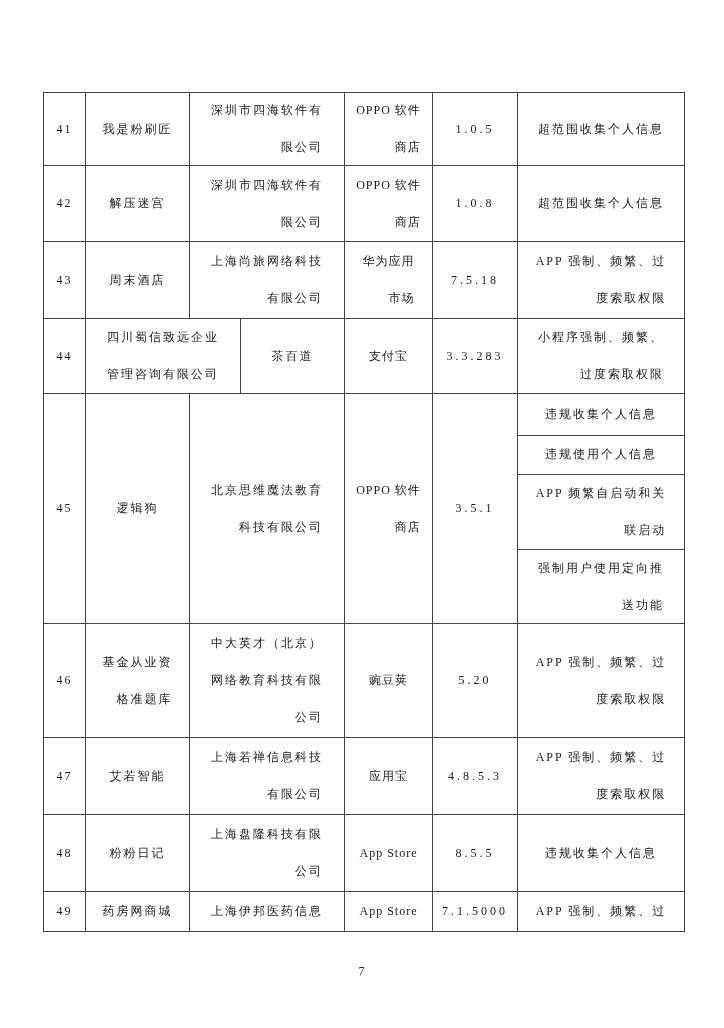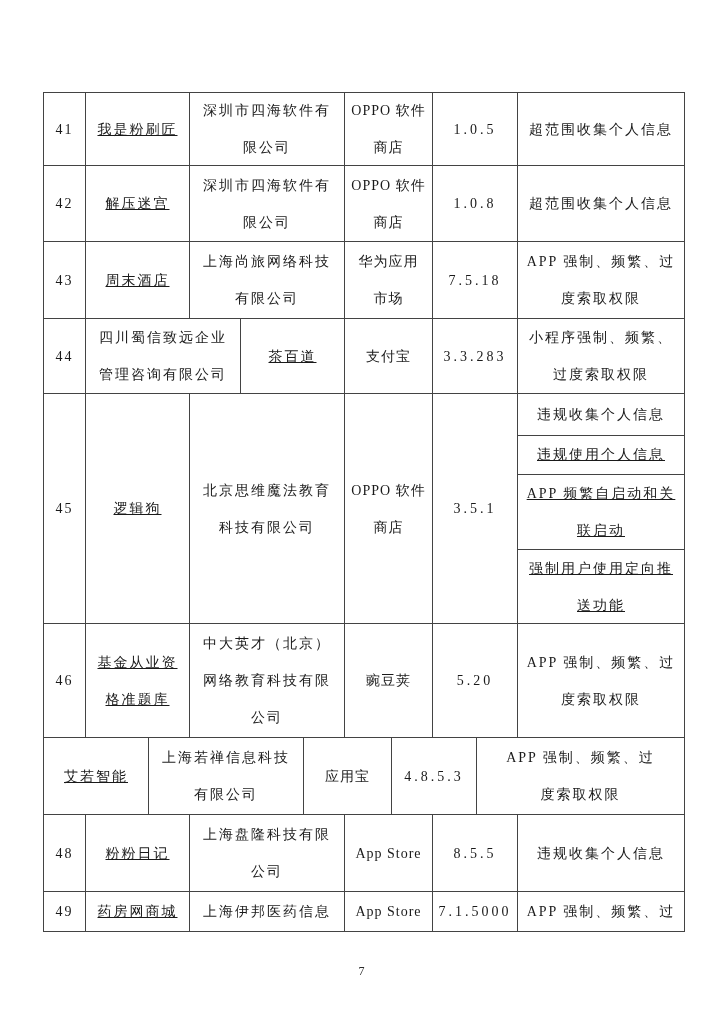--- a/index.html
+++ b/index.html
@@ -16,43 +16,43 @@
     left: 43px; top: 92px;
     width: 642px;
     border: 1px solid #434343;
     background: #ffffff;
   }
   .row { display: flex; }
   .row + .row { border-top: 1px solid #434343; }
 
   .cell {
     display: flex; align-items: center; justify-content: center;
-    text-align: center;
-    font-size: 14px;
+    text-align: right;
+    font-size: 12px;
     line-height: 37px;
     letter-spacing: 2px;
     white-space: pre-line;
     padding: 0 1px;
     overflow: hidden;
   }
   .cell + .cell { border-left: 1px solid #434343; }
 
   .c-no      { width: 41px; }
-  .c-app     { width: 104px; text-decoration: underline; }
+  .c-app     { width: 104px; }
   .c-company { width: 155px; }
   .c-store   { width: 88px; letter-spacing: 1px; }
   .c-version { width: 85px; letter-spacing: 3px; }
   .c-vio     { flex: 1; flex-direction: column; padding: 0; }
 
   .vio-sub {
     flex: 1; width: 100%;
     display: flex; align-items: center; justify-content: center;
     white-space: pre-line;
   }
-  .vio-sub + .vio-sub { border-top: 1px solid #434343; text-decoration: underline; }
+  .vio-sub + .vio-sub { border-top: 1px solid #434343; }
 
   
   .row:nth-child(1) { height: 72px; }
   .row:nth-child(2) { height: 76px; }
   .row:nth-child(3) { height: 77px; }
   .row:nth-child(4) { height: 75px; }
   .row:nth-child(5) { height: 230px; }
   .row:nth-child(6) { height: 114px; }
   .row:nth-child(7) { height: 77px; }
   .row:nth-child(8) { height: 77px; }
@@ -142,20 +142,21 @@
     <div class="cell c-company">中大英才（北京）
 网络教育科技有限
 公司</div>
     <div class="cell c-store">豌豆荚</div>
     <div class="cell c-version">5.20</div>
     <div class="cell c-vio"><div class="vio-sub">APP 强制、频繁、过
 度索取权限</div></div>
   </div>
 
   <div class="row">
+    <div class="cell c-no">47</div>
     <div class="cell c-app">艾若智能</div>
     <div class="cell c-company">上海若禅信息科技
 有限公司</div>
     <div class="cell c-store">应用宝</div>
     <div class="cell c-version">4.8.5.3</div>
     <div class="cell c-vio"><div class="vio-sub">APP 强制、频繁、过
 度索取权限</div></div>
   </div>
 
   <div class="row">

